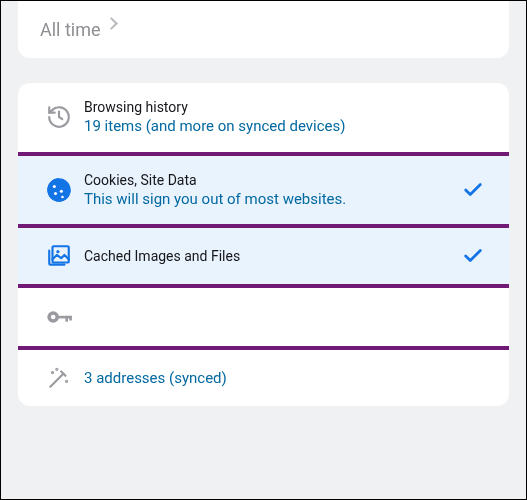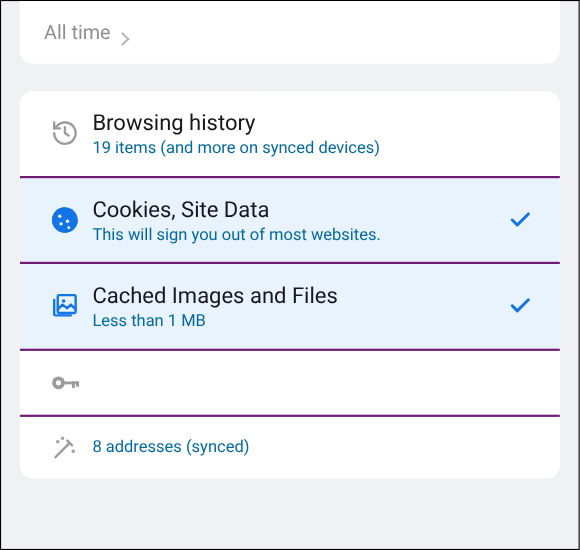--- a/index.html
+++ b/index.html
@@ -1,28 +1,28 @@
 <!DOCTYPE html>
 <html><head>
 <meta charset="utf-8">
 <style>
 *{box-sizing:border-box;margin:0;padding:0}
 body{width:527px;height:500px;background:#f0f1f3;font-family:-apple-system,BlinkMacSystemFont,'Segoe UI',Roboto,sans-serif;padding:0 17px;border:1px solid #000;overflow:hidden}
 .card{background:#fff;border-radius:12px;overflow:hidden}
 .card.top{margin-top:0;border-top-left-radius:0;border-top-right-radius:0}
 .card.list{margin-top:25px}
 .time-row{display:flex;align-items:center;justify-content:space-between;padding:18px 22px}
-.time-value{display:flex;align-items:flex-end;color:#8e8e93;font-size:18px;gap:6px}
+.time-value{display:flex;align-items:flex-start;color:#8e8e93;font-size:18px;gap:6px}
 .chev{width:9px;height:9px;border-right:2px solid #b8b8bd;border-top:2px solid #b8b8bd;transform:rotate(45deg)}
-.item{display:flex;align-items:center;padding:15px 22px;border-top:2px solid #701a75}
+.item{display:flex;align-items:center;padding:15px 22px;border-top:4px solid #701a75}
 .item:first-child{border-top:none}
 .item.sel{background:#e9f3fd}
 .ico{flex:0 0 38px;display:flex;align-items:center;justify-content:center}
 .txt{flex:1;padding-left:6px}
-.ttl{font-size:20px;color:#16161b;line-height:1.3}
+.ttl{font-size:14px;color:#16161b;line-height:1.3}
 .sub{font-size:15px;color:#0369a1;line-height:1.3;margin-top:1px}
 .chk{flex:0 0 28px;display:flex;align-items:center;justify-content:center}
 </style>
 </head>
 <body>
 
 <div class="card top">
   <div class="time-row">
     <span class="time-value">
       <span>All time</span>
@@ -74,21 +74,20 @@
     <div class="ico">
       <svg width="26" height="26" viewBox="0 0 24 24" fill="none" stroke="#1374e6" stroke-width="2" stroke-linecap="round" stroke-linejoin="round">
           <rect x="6" y="3" width="15" height="15" rx="1"></rect>
           <circle cx="11" cy="8" r="1.5" fill="#1374e6" stroke="none"></circle>
           <path d="M6 15l4-4 4 3 3-3 4 4"></path>
           <path d="M3 7v12a1 1 0 0 0 1 1h13"></path>
         </svg>
     </div>
     <div class="txt">
       <div class="ttl">Cached Images and Files</div>
-      <div class="sub">Less than 1 MB</div>
     </div>
     <div class="chk">
       <svg width="22" height="22" viewBox="0 0 24 24" fill="none" stroke="#1374e6" stroke-width="3" stroke-linecap="round" stroke-linejoin="round">
           <polyline points="4 12 9 17 20 6"></polyline>
         </svg>
     </div>
   </div>
 
   <div class="item">
     <div class="ico">
@@ -109,18 +108,18 @@
     <div class="ico">
       <svg width="26" height="26" viewBox="0 0 24 24" fill="none" stroke="#9a9aa0" stroke-width="2" stroke-linecap="round" stroke-linejoin="round">
           <path d="M4 20L16 8l0 0"></path>
           <path d="M14 6l4 4"></path>
           <circle cx="6" cy="7" r="0.5" fill="#9a9aa0"></circle>
           <circle cx="10" cy="4" r="0.5" fill="#9a9aa0"></circle>
           <circle cx="19" cy="15" r="0.5" fill="#9a9aa0"></circle>
         </svg>
     </div>
     <div class="txt">
-      <div class="sub">8 addresses (synced)</div>
+      <div class="sub">3 addresses (synced)</div>
     </div>
     <div class="chk"></div>
   </div>
 
 </div>
 
 </body></html>

